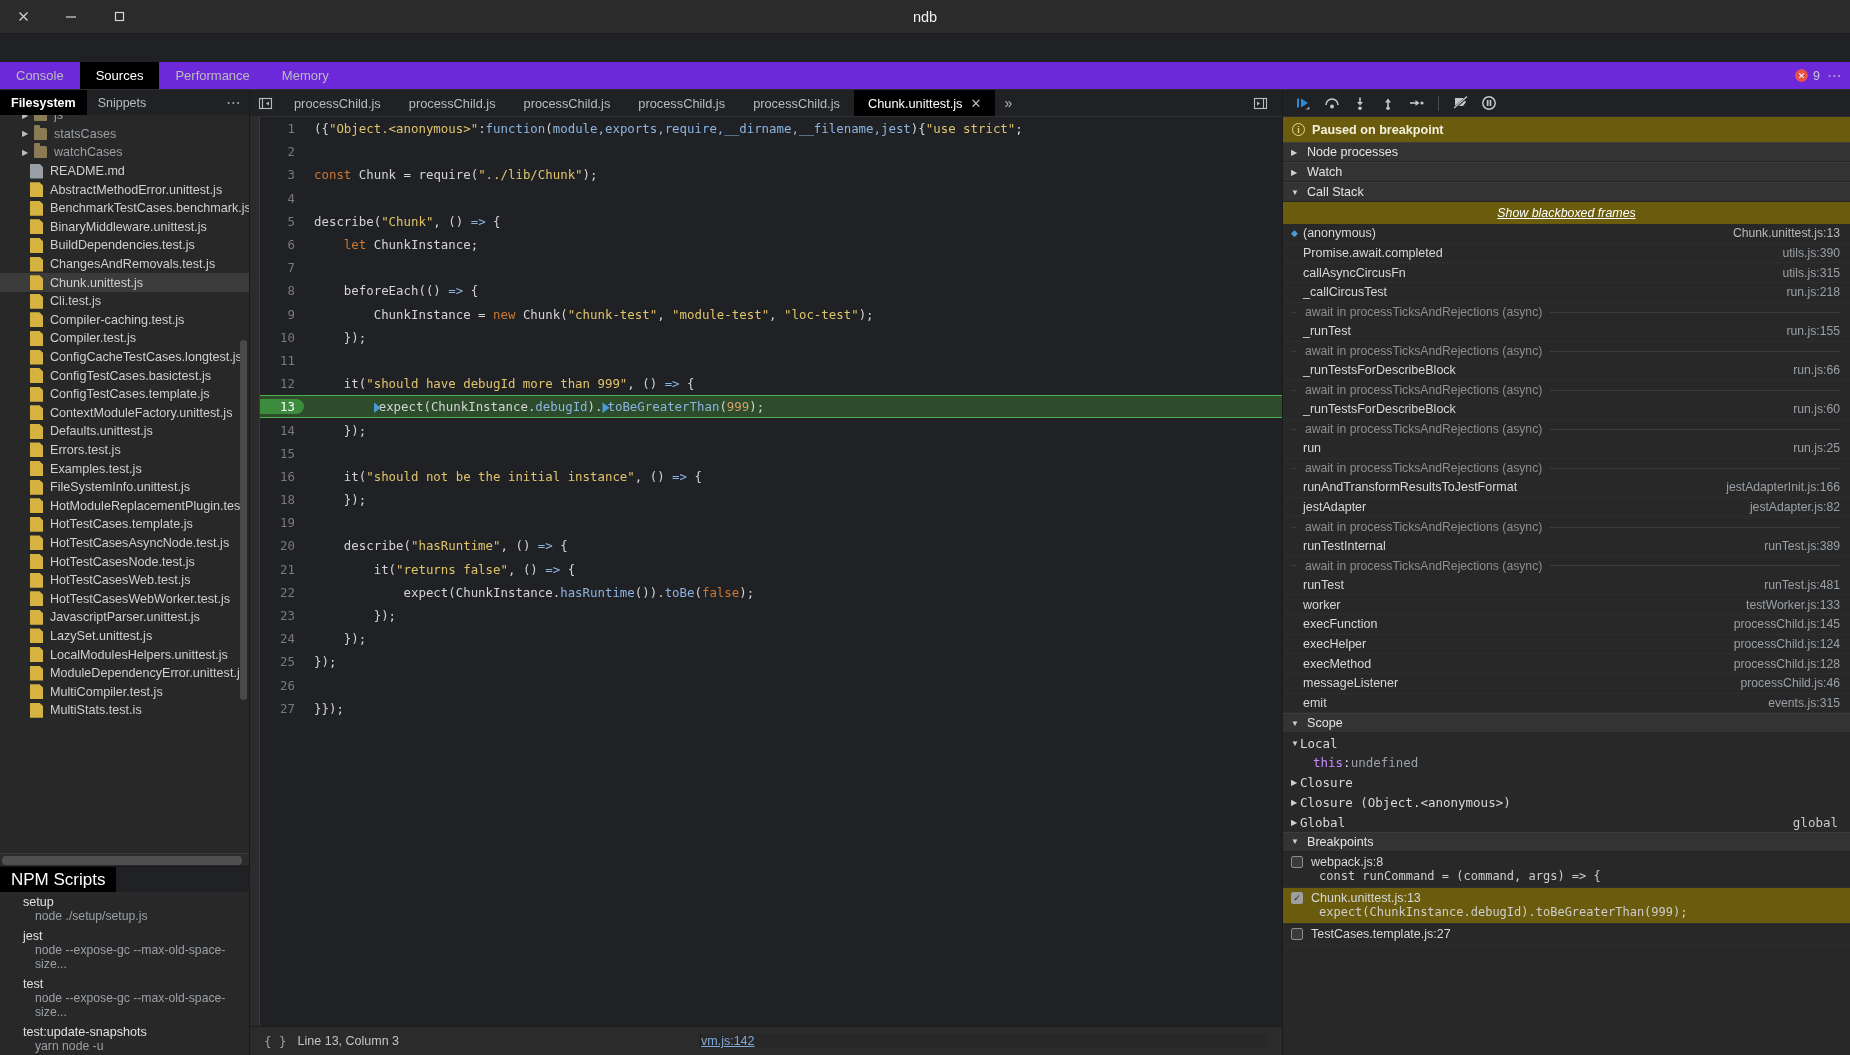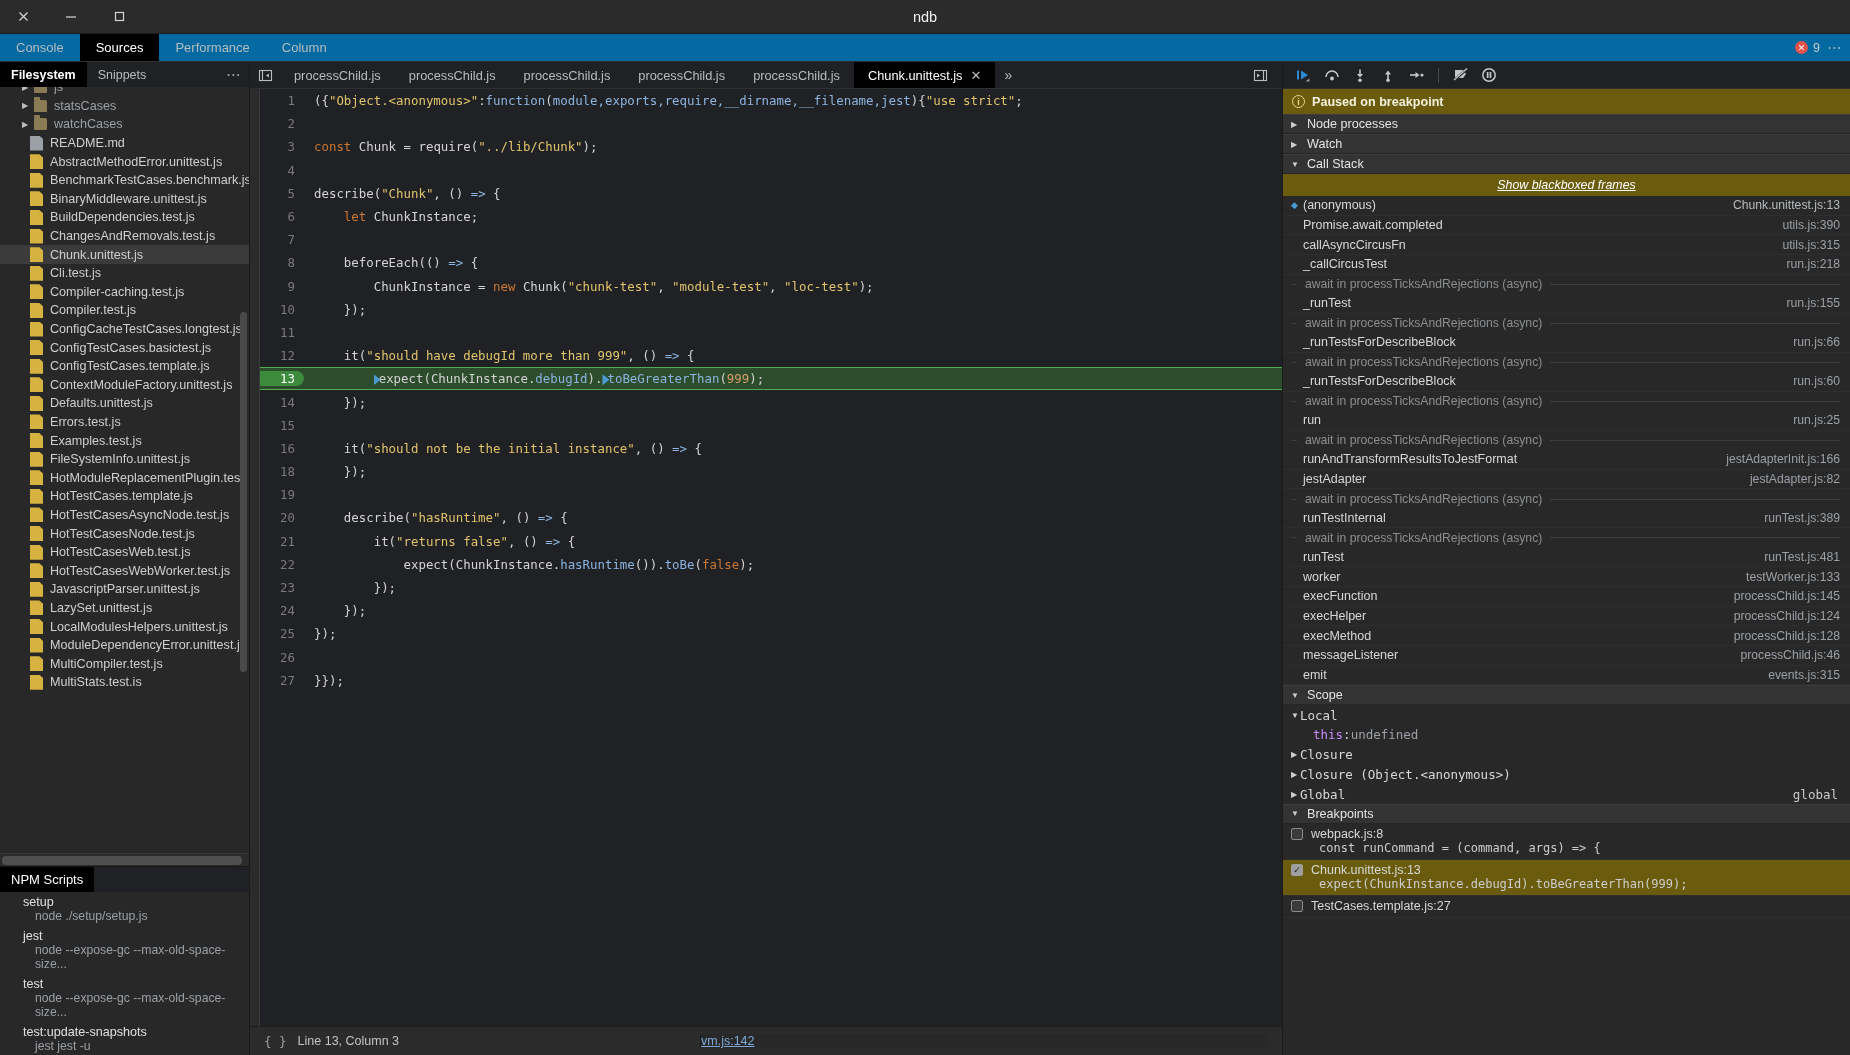--- a/index.html
+++ b/index.html
@@ -22,22 +22,22 @@
   .winbtn { width: 18px; height: 18px; display:flex; align-items:center; justify-content:center;
             color: #d6d6d6; font-size: 14px; line-height: 1; cursor: default; }
   .winbtn svg { display:block; }
   .title-text {
     position: absolute; left: 0; right: 0; text-align: center;
     font-size: 14.5px; color: #f1f1f1; pointer-events: none;
   }
 
   
   .maintabs {
-    height: 28px; background: #0369a1; display: flex; align-items: stretch;
-    flex: 0 0 28px; position: relative; border-bottom: 1px solid #2f2f2f;
+    height: 28px; background: #6d28d9; display: flex; align-items: stretch;
+    flex: 0 0 28px; position: relative; border-bottom: 1px solid #2f2f2f; margin-top: 28px;
   }
   .mtab {
     padding: 0 16px; display: flex; align-items: center; font-size: 13px;
     color: #b9bcbf; cursor: pointer; white-space: nowrap;
   }
   .mtab.active { background: #000; color: #fff; }
   .mtab-right { margin-left: auto; display: flex; align-items: center; gap: 10px; padding-right: 10px; }
   .errbadge { display:flex; align-items:center; gap:5px; font-size: 12.5px; color: #c9ccce; }
   .errdot { width: 13px; height: 13px; border-radius: 50%; background: #e5524a;
             display:flex; align-items:center; justify-content:center; color:#fff; font-size:9px;}
@@ -73,21 +73,21 @@
   .tlabel.dim { color: #9aa0a6; text-align: right; }
 
   .treescroll { position:absolute; right:2px; top:0; width:7px; background:#4a4a4a; border-radius:4px;}
 
   .hscroll-wrap { height: 13px; flex: 0 0 13px; background:#2b2b2b; position:relative; border-top:1px solid #3a3a3a;}
   .hscroll { position:absolute; left:2px; top:2px; height:9px; width:240px; background:#4f4f4f; border-radius:4px;}
 
   
   .npm { flex: 0 0 auto; display:flex; flex-direction:column; background:#282828; border-top:1px solid #171717;}
   .npmtabs { height: 25px; flex:0 0 25px; display:flex; align-items:stretch; background:#202124;}
-  .npmtab { padding: 0 11px; display:flex; align-items:center; font-size:13px; background:#000; color:#fff;}
+  .npmtab { padding: 0 11px; display:flex; align-items:center; font-size:17px; background:#000; color:#fff;}
   .npmlist { height: 163px; overflow:hidden; }
   .npmrow { padding: 3px 0 3px 23px; }
   .npmrow .n { font-size: 12.6px; color: #e0e0e0; }
   .npmrow .c { font-size: 12.2px; color: #9aa0a6; padding-left: 12px; }
 
   
   .center { flex: 1 1 auto; display: flex; flex-direction: column; min-width: 0; background: #fde047; }
   .edtabs {
     height: 27px; flex:0 0 27px; display:flex; align-items:stretch; background:#202124;
     border-bottom: 1px solid #2f2f2f;
@@ -193,21 +193,21 @@
           </svg>
       </div>
     </div>
     <div class="title-text">ndb</div>
   </div>
 
   <div class="maintabs">
     <div class="mtab">Console</div>
     <div class="mtab active">Sources</div>
     <div class="mtab">Performance</div>
-    <div class="mtab">Column</div>
+    <div class="mtab">Memory</div>
     <div class="mtab-right">
       <div class="errbadge">
         <span class="errdot">✕</span>
         <span>9</span>
       </div>
       <div class="kebab">⋮</div>
     </div>
   </div>
 
   <div class="body">
@@ -407,21 +407,21 @@
             <div class="npmrow">
               <div class="n">jest</div>
               <div class="c">node --expose-gc --max-old-space-size...</div>
             </div>
             <div class="npmrow">
               <div class="n">test</div>
               <div class="c">node --expose-gc --max-old-space-size...</div>
             </div>
             <div class="npmrow">
               <div class="n">test:update-snapshots</div>
-              <div class="c">jest jest -u</div>
+              <div class="c">yarn node -u</div>
             </div>
             <div class="npmrow">
               <div class="n">test:integration</div>
               <div class="c">node --expose-gc --max-old-space-size...</div>
             </div>
           </div>
       </div>
     </div>
 
     <div class="center">

